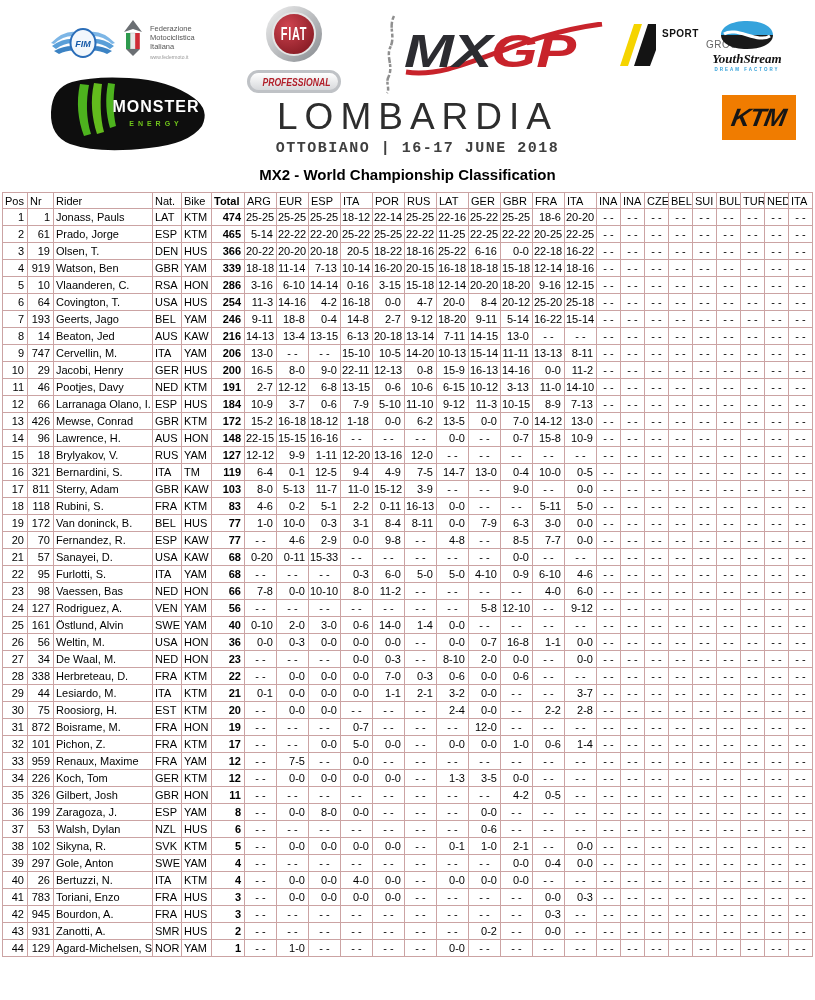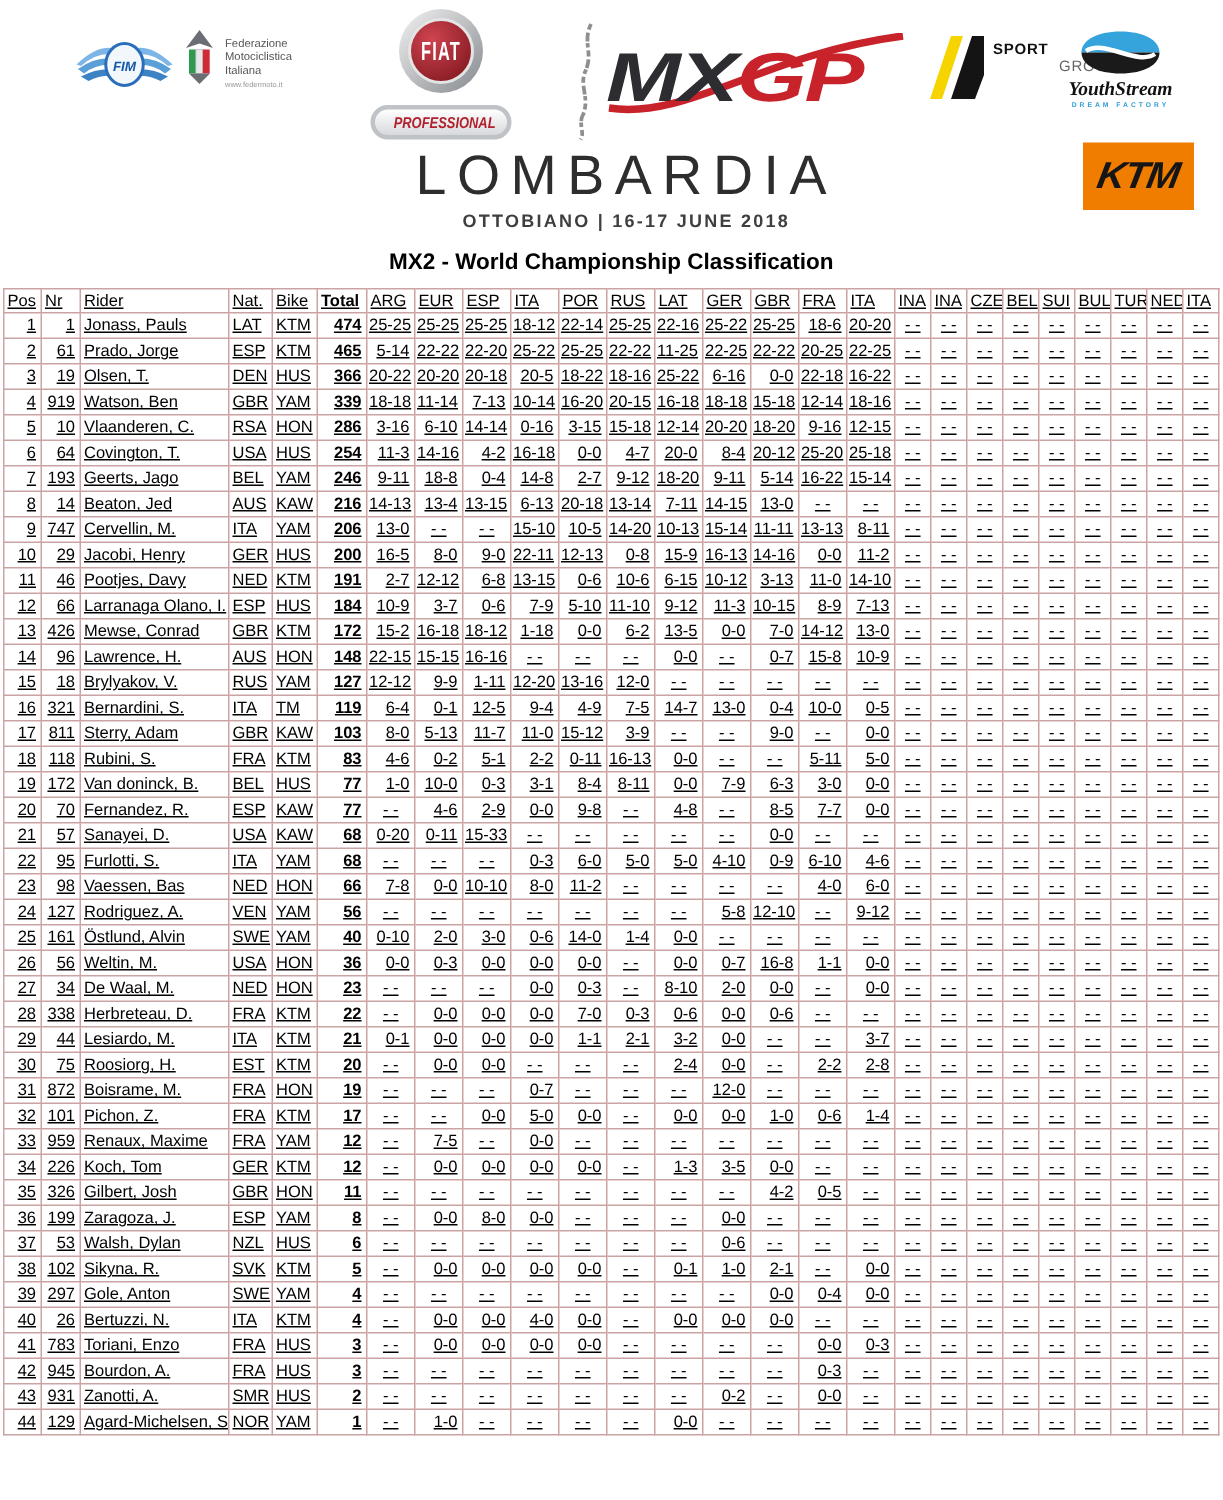--- a/index.html
+++ b/index.html
@@ -45,28 +45,28 @@
 
   .monster { left:44px; top:68px; width:172px; height:92px; }
 
   .ktm { left:722px; top:95px; width:74px; height:45px; background:#f07c00;
          display:flex; align-items:center; justify-content:center; }
   .ktm span { font-weight:bold; font-style:italic; font-size:25px; color:#161616; transform:skewX(-10deg) scaleX(1.05); letter-spacing:-1px; }
 
   .event-name { position:absolute; left:20px; top:96px; width:795px; text-align:center;
       font-size:37px; color:#2d2d2d; letter-spacing:7px; font-weight:normal; }
   .event-sub  { position:absolute; left:20px; top:140px; width:795px; text-align:center;
-      font-family:Liberation Sans, sans-serif; font-weight:bold; font-size:12px; letter-spacing:1.5px; color:#3f3f3f; }
+      font-family:Liberation Mono, monospace; font-weight:bold; font-size:15px; letter-spacing:1.5px; color:#3f3f3f; }
 
   .page-title { position:absolute; left:0; top:166px; width:815px; text-align:center;
       font-size:15px; font-weight:bold; color:#000; margin:0; }
 
   
   table.classification { position:absolute; top:192px; left:2px; width:811px;
-      border-collapse:collapse; table-layout:fixed; font-size:11px; color:#000; background:#fff;text-decoration:underline; }
+      border-collapse:collapse; table-layout:fixed; font-size:11px; color:#000; background:#fff; }
   .classification th, .classification td { border:1px solid #cba3a3; overflow:hidden; white-space:nowrap; }
   .classification th { font-weight:normal; text-align:left; height:16px; padding:0 1px 0 2px; }
   .classification th.total { font-weight:bold; }
   .classification td { height:17px; padding:0 3px 0 1px; text-align:right; }
   .classification td.txt { text-align:left; padding:0 1px 0 2px; }
   .classification td.total { font-weight:bold; }
   .classification td.dash { text-align:center; padding:0; }
 </style>
 </head>
 <body>
@@ -144,20 +144,30 @@
   <div class="logo youthstream">
     <svg width="58" height="30" viewBox="0 0 58 30" style="display:block;margin:0 auto;">
       <path d="M29 1 C13 1 3 7 3 15 L29 15 Z M29 1 C45 1 55 7 55 15 L29 15 Z" fill="#35a3dc"></path>
       <path d="M3 15 C3 23 13 29 29 29 C45 29 55 23 55 15 L3 15 Z" fill="#1a1a1a"></path>
       <path d="M6 14 C18 6 40 24 52 16" fill="none" stroke="#fff" stroke-width="3"></path>
     </svg>
     <div class="ys-name">YouthStream</div>
     <div class="ys-sub">DREAM FACTORY</div>
   </div>
 
+  <div class="logo monster">
+    <svg width="172" height="92" viewBox="0 0 172 92">
+      <path d="M28 14 Q8 20 7 44 Q6 68 26 76 Q55 86 105 80 Q145 76 158 58 Q166 42 150 30 Q125 12 85 10 Q50 8 28 14 Z" fill="#0e0e0e"></path>
+      <path d="M36 16 C32 34 34 52 40 68 L47 66 C42 50 42 32 45 17 Z" fill="#4db31e"></path>
+      <path d="M50 15 C46 33 48 50 53 66 L60 64 C56 49 56 31 58 16 Z" fill="#63bb1d"></path>
+      <path d="M64 15 C61 31 62 46 66 60 L72 58 C69 45 69 29 71 16 Z" fill="#4db31e"></path>
+      <text x="112" y="44" text-anchor="middle" font-size="16" font-weight="bold" letter-spacing="1" fill="#ffffff">MONSTER</text>
+      <text x="112" y="58" text-anchor="middle" font-size="7" font-weight="bold" letter-spacing="4" fill="#6fc41a">ENERGY</text>
+    </svg>
+  </div>
 
   <div class="logo ktm">
     <span>KTM</span>
   </div>
 
   <div class="event-name">LOMBARDIA</div>
   <div class="event-sub">OTTOBIANO | 16-17 JUNE 2018</div>
 
   <h1 class="page-title">MX2 - World Championship Classification</h1>
 

